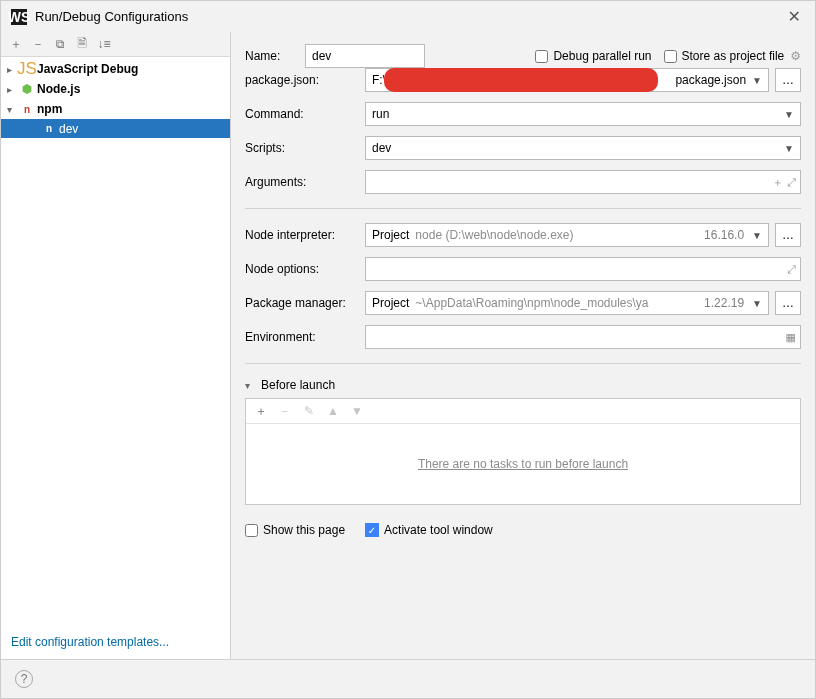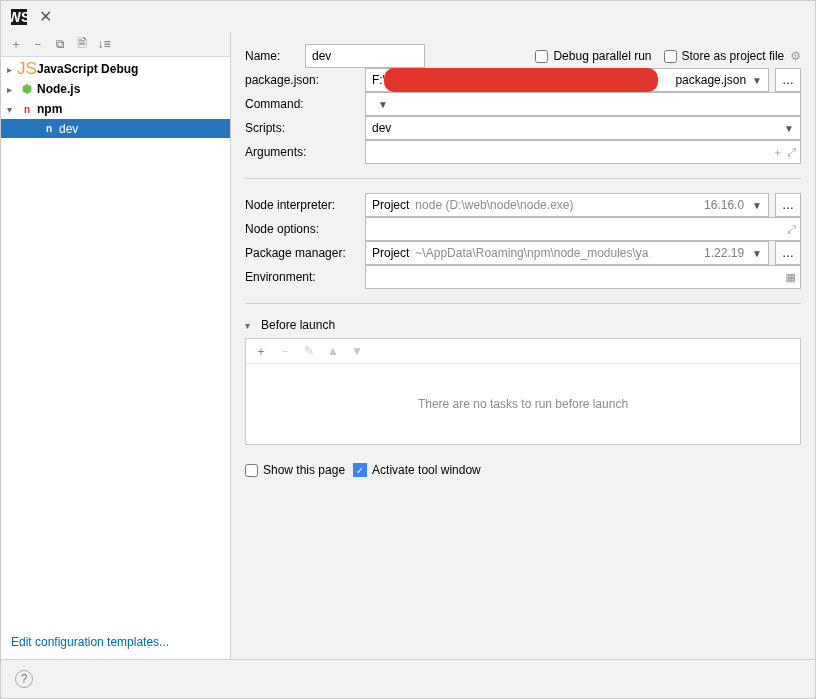--- a/index.html
+++ b/index.html
@@ -16,62 +16,63 @@
 .tree-item { display: flex; align-items: center; height: 20px; padding: 0 6px; cursor: pointer; }
 .tree-child { padding-left: 40px; height: 19px; display: flex; align-items: center; }
 .tree-child.selected { background: #2675bf; color: #fff; }
 .chevron { width: 12px; color: #6a6a6a; font-size: 10px; }
 .ic { width: 16px; display: flex; justify-content: center; margin-right: 2px; }
 .bold { font-weight: 600; }
 .left-footer { padding: 10px; }
 .link { color: #0369a1; cursor: pointer; }
 .right-pane { flex: 1; display: flex; flex-direction: column; background: #f2f2f2; }
 .form-area { flex: 1; padding: 12px 14px 0 14px; overflow: auto; }
-.row { display: flex; align-items: center; }
+.row { display: flex; align-items: center; margin-bottom: 10px; }
 .first-row { display: flex; align-items: center; }
 .lbl { width: 120px; color: #000; }
 .lbl-name { width: 60px; }
 .input { border: 1px solid #bababa; height: 24px; padding: 0 6px; background: #fff; }
 .select { border: 1px solid #bababa; height: 24px; background: #fff; display: flex; align-items: center; padding: 0 6px; flex: 1; position: relative; }
 .select .sel-txt { flex: 1; white-space: nowrap; overflow: hidden; text-overflow: ellipsis; }
 .caret { color: #555; margin-left: 6px; font-size: 10px; }
 .ellipsis-btn { width: 26px; height: 24px; border: 1px solid #bababa; background: #fff; margin-left: 6px; display: flex; align-items: center; justify-content: center; cursor: pointer; }
 .chk { display: flex; align-items: center; margin-left: 12px; }
 .chk input { margin-right: 5px; width: 13px; height: 13px; }
 .gear { color: #9a9a9a; margin-left: 6px; font-size: 12px; }
 .divider { border-top: 1px solid #d0d0d0; margin: 14px 0; }
 .muted { color: #8c8c8c; }
 .grow { flex: 1; }
 .arg-field { flex: 1; border: 1px solid #bababa; height: 24px; background: #fff; display: flex; align-items: center; justify-content: flex-end; padding: 0 4px; }
 .tiny-ic { color: #9a9a9a; margin-left: 4px; font-size: 11px; cursor: pointer; }
 .before-launch { margin-top: 6px; }
 .bl-head { display: flex; align-items: center; margin-bottom: 6px; cursor: pointer; }
 .bl-box { border: 1px solid #c8c8c8; background: #fff; }
 .bl-tbar { display: flex; gap: 10px; padding: 5px 8px; border-bottom: 1px solid #e2e2e2; }
-.bl-body { height: 80px; display: flex; align-items: center; justify-content: center; color: #8c8c8c; }
-.show-row { display: flex; align-items: flex-end; margin-top: 18px; gap: 8px; }
+.bl-body { height: 80px; display: flex; align-items: center; justify-content: center; color: #8c8c8c; text-decoration: underline; }
+.show-row { display: flex; align-items: flex-end; margin-top: 18px; gap: 20px; }
 .checkbox-blue { width: 14px; height: 14px; background: #3b82f6; border: 1px solid #3b82f6; display: inline-flex; align-items: center; justify-content: center; color: #fff; font-size: 10px; margin-right: 5px; }
 .footer-bar { display: flex; align-items: center; padding: 10px 14px; border-top: 1px solid #d0d0d0; background: #f2f2f2; }
 .help { width: 18px; height: 18px; border: 1px solid #a8a8a8; border-radius: 50%; display: flex; align-items: center; justify-content: center; color: #777; cursor: pointer; }
 .btns { margin-left: auto; display: flex; gap: 8px; }
 .btn { height: 26px; padding: 0 20px; border: 1px solid #adadad; background: #fff; cursor: pointer; display: flex; align-items: center; justify-content: center; border-radius: 2px; }
 .btn.primary { background: #4a86c7; border-color: #4a86c7; color: #fff; font-weight: 600; }
 .watermark { color: #c8c8c8; font-size: 11px; }
 .js-ic{color:#e8a33d;font-size:17px;} .node-ic{color:#6cbf4b;font-size:12px;} .npm-ic{color:#c23b2e;font-size:10px;font-weight:bold;} .npm-item-ic{color:#c23b2e;font-size:10px;font-weight:bold;}
 .redact { position: relative; }
 .redact::after { content: ""; position: absolute; left: 18px; right: 110px; top: -1px; bottom: -1px; background: #e2362c; border-radius: 10px; }
 .doc-ic { color: #8f8f8f; margin-left: 4px; font-size: 11px; }
 .sel-prefix { margin-right: 6px; }
 .sel-ver { color: #7d7d7d; margin-right: 2px; }
 </style>
 </head>
 <body>
 
 <div class="title-bar">
   <div class="ws-logo">WS</div>
+  <div class="title-text">Run/Debug Configurations</div>
   <div class="close-x">✕</div>
 </div>
 
 <div class="main-split">
   <div class="left-pane">
     <div class="toolbar">
       <span class="tb-icon">＋</span>
       <span class="tb-icon">－</span>
       <span class="tb-icon">⧉</span>
       <span class="tb-icon">🗎</span>
@@ -126,20 +127,21 @@
         <div class="select redact">
           <span class="sel-txt"><span>F:\</span><span style="float:right;position:relative;z-index:2">package.json</span></span>
           <span class="caret">▼</span>
         </div>
         <div class="ellipsis-btn">…</div>
       </div>
 
       <div class="row">
         <span class="lbl">Command:</span>
         <div class="select">
+          <span class="sel-txt">run</span>
           <span class="caret">▼</span>
         </div>
       </div>
 
       <div class="row">
         <span class="lbl">Scripts:</span>
         <div class="select">
           <span class="sel-txt">dev</span>
           <span class="caret">▼</span>
         </div>

